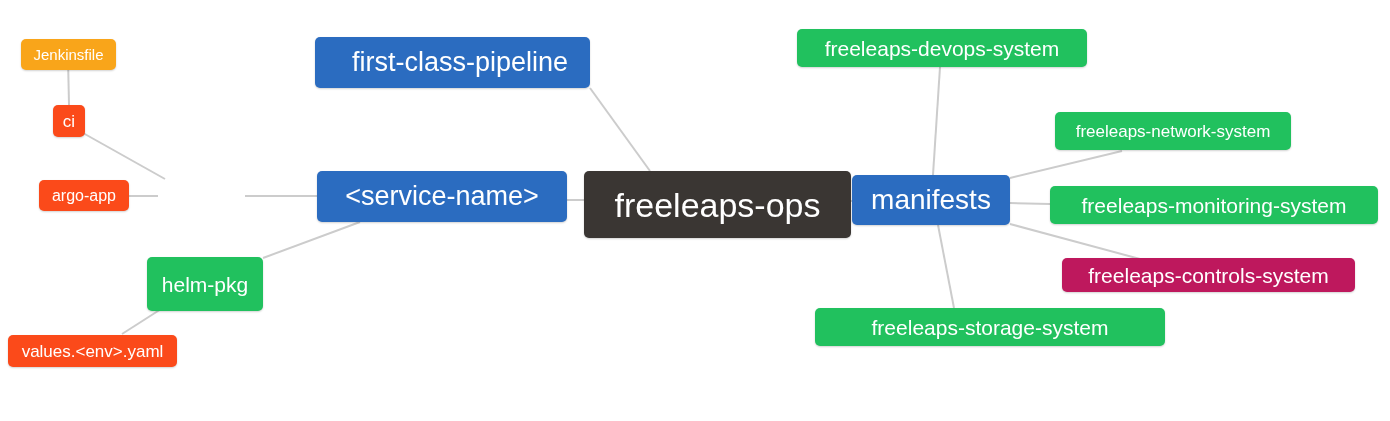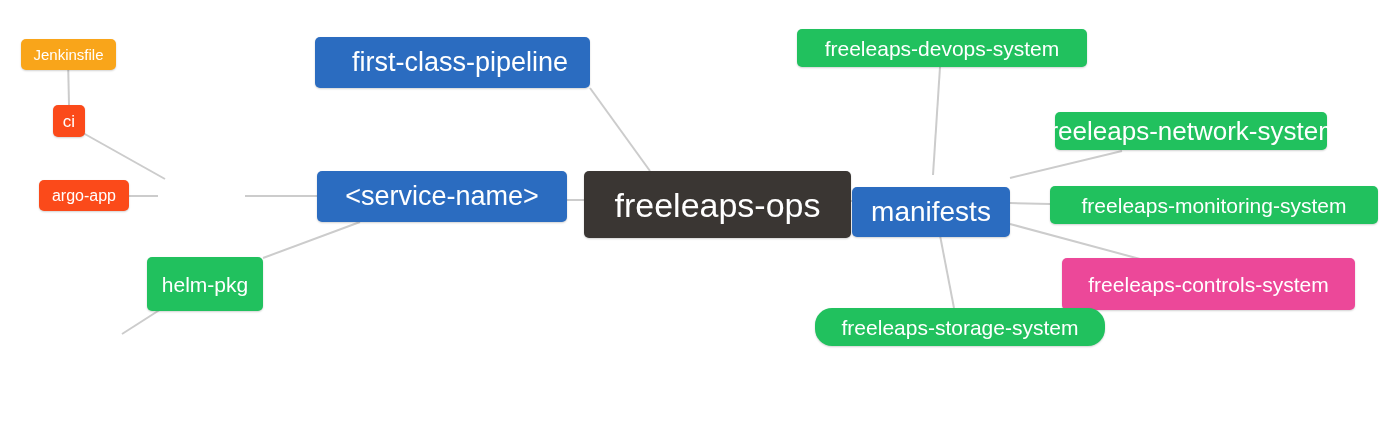--- a/index.html
+++ b/index.html
@@ -53,22 +53,23 @@
       <line x1="933" y1="175" x2="940" y2="67" stroke="#cccccc" stroke-width="2"></line>
       <line x1="1010" y1="178" x2="1122" y2="151" stroke="#cccccc" stroke-width="2"></line>
       <line x1="1010" y1="203" x2="1050" y2="204" stroke="#cccccc" stroke-width="2"></line>
       <line x1="1010" y1="224" x2="1140" y2="259" stroke="#cccccc" stroke-width="2"></line>
       <line x1="938" y1="225" x2="954" y2="308" stroke="#cccccc" stroke-width="2"></line>
     </svg>
 <div class="mm-node" style="left: 21px; top: 27px; width: 95px; height: 31px; background: rgb(249, 165, 26); color: rgb(255, 255, 255); font-size: 15px; margin-top: 12px;">Jenkinsfile</div>
     <div class="mm-node" style="left: 53px; top: 105px; width: 32px; height: 32px; background: rgb(251, 74, 26); color: rgb(255, 255, 255); font-size: 17px;">ci</div>
     <div class="mm-node" style="left: 31px; top: 180px; width: 90px; height: 31px; background: rgb(251, 74, 26); color: rgb(255, 255, 255); font-size: 16px; margin-left: 8px;">argo-app</div>
     <div class="mm-node" style="left: 147px; top: 257px; width: 116px; height: 54px; background: rgb(33, 193, 94); color: rgb(255, 255, 255); font-size: 21px;">helm-pkg</div>
+    <div class="mm-node" style="left: 8px; top: 335px; width: 169px; height: 32px; background: rgb(251, 74, 26); color: rgb(255, 255, 255); font-size: 17px;">values.&lt;env&gt;.yaml</div>
     <div class="mm-node" style="left: 315px; top: 37px; width: 275px; height: 51px; background: rgb(43, 108, 192); color: rgb(255, 255, 255); font-size: 27px; padding-left: 15px;">first-class-pipeline</div>
     <div class="mm-node" style="left: 317px; top: 171px; width: 250px; height: 51px; background: rgb(43, 108, 192); color: rgb(255, 255, 255); font-size: 27px;">&lt;service-name&gt;</div>
     <div class="mm-node" style="left: 584px; top: 171px; width: 267px; height: 67px; background: rgb(58, 54, 51); color: rgb(255, 255, 255); font-size: 34px;">freeleaps-ops</div>
-    <div class="mm-node" style="left: 852px; top: 187px; width: 158px; height: 50px; background: rgb(43, 108, 192); color: rgb(255, 255, 255); font-size: 28px;">manifests</div>
+    <div class="mm-node" style="left: 852px; top: 175px; width: 158px; height: 50px; background: rgb(43, 108, 192); color: rgb(255, 255, 255); font-size: 28px;">manifests</div>
     <div class="mm-node" style="left: 797px; top: 29px; width: 290px; height: 38px; background: rgb(33, 193, 94); color: rgb(255, 255, 255); font-size: 21px;">freeleaps-devops-system</div>
-    <div class="mm-node" style="left: 1055px; top: 112px; width: 272px; height: 38px; background: rgb(33, 193, 94); color: rgb(255, 255, 255); font-size: 26px;">freeleaps-network-system</div>
+    <div class="mm-node" style="left: 1055px; top: 112px; width: 236px; height: 38px; background: rgb(33, 193, 94); color: rgb(255, 255, 255); font-size: 17px;">freeleaps-network-system</div>
     <div class="mm-node" style="left: 1050px; top: 186px; width: 328px; height: 38px; background: rgb(33, 193, 94); color: rgb(255, 255, 255); font-size: 21px;">freeleaps-monitoring-system</div>
-    <div class="mm-node" style="left: 1062px; top: 258px; width: 293px; height: 52px; background: #ec4899; color: rgb(255, 255, 255); font-size: 21px;">freeleaps-controls-system</div>
-    <div class="mm-node" style="left: 815px; top: 308px; width: 290px; height: 38px; background: rgb(33, 193, 94); color: rgb(255, 255, 255); font-size: 21px; border-radius: 17px;">freeleaps-storage-system</div>
+    <div class="mm-node" style="left: 1062px; top: 258px; width: 293px; height: 34px; background: #be185d; color: rgb(255, 255, 255); font-size: 21px;">freeleaps-controls-system</div>
+    <div class="mm-node" style="left: 815px; top: 308px; width: 350px; height: 38px; background: rgb(33, 193, 94); color: rgb(255, 255, 255); font-size: 21px;">freeleaps-storage-system</div>
   </div>
 
 </body></html>

